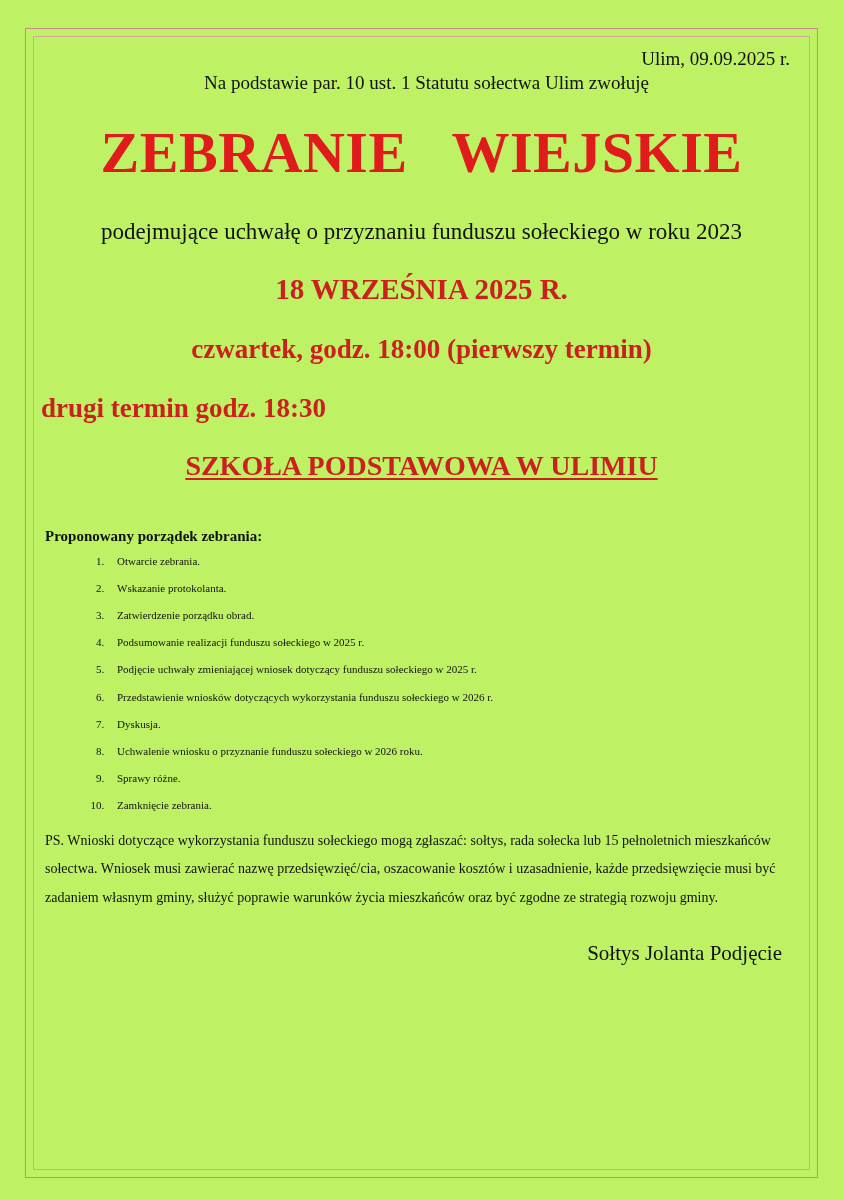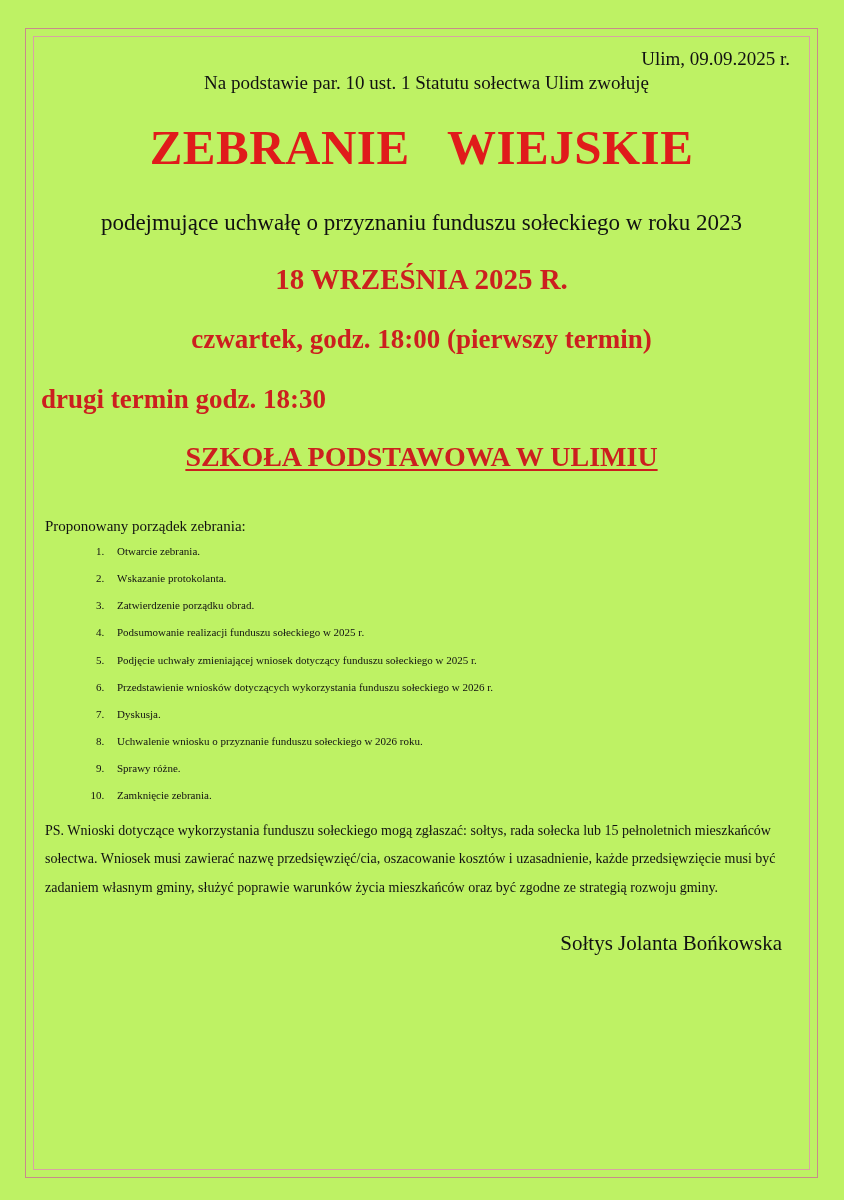--- a/index.html
+++ b/index.html
@@ -68,21 +68,21 @@
     font-size: 19px;
     line-height: 1.2;
     margin-top: 2px;
     padding-left: 10px;
   }
 
   
   .title-main {
     text-align: center;
     font-weight: bold;
-    font-size: 49px;
+    font-size: 58px;
     letter-spacing: 0.5px;
     line-height: 1.1;
     margin-top: 26px;
     white-space: pre;
   }
   .title-sub {
     text-align: center;
     font-weight: bold;
     font-size: 33px;
     line-height: 1.12;
@@ -134,21 +134,21 @@
   .venue span {
     text-decoration: underline;
     text-underline-offset: 3px;
   }
 
   
   .agenda {
     margin-top: 44px;
   }
   .agenda-heading {
-    font-weight: normal;
+    font-weight: bold;
     font-size: 15px;
     line-height: 1.2;
     padding-left: 4px;
   }
   ol.agenda-list {
     margin: 10px 0 0 0;
     padding: 0 0 0 66px;
     list-style: decimal;
     font-size: 11px;
   }
@@ -214,16 +214,16 @@
           <li>Przedstawienie wniosków dotyczących wykorzystania funduszu sołeckiego w 2026 r.</li>
           <li>Dyskusja.</li>
           <li>Uchwalenie wniosku o przyznanie funduszu sołeckiego w 2026 roku.</li>
           <li>Sprawy różne.</li>
           <li>Zamknięcie zebrania.</li>
         </ol>
     </div>
 
     <div class="postscript">PS. Wnioski dotyczące wykorzystania funduszu sołeckiego mogą zgłaszać: sołtys, rada sołecka lub 15 pełnoletnich mieszkańców sołectwa. Wniosek musi zawierać nazwę przedsięwzięć/cia, oszacowanie kosztów i uzasadnienie, każde przedsięwzięcie musi być zadaniem własnym gminy, służyć poprawie warunków życia mieszkańców oraz być zgodne ze strategią rozwoju gminy.</div>
 
-    <div class="signature">Sołtys Jolanta Bońkowska</div>
+    <div class="signature">Sołtys Jolanta Podjęcie</div>
 
   </div>
 </div>
 
 </body></html>

